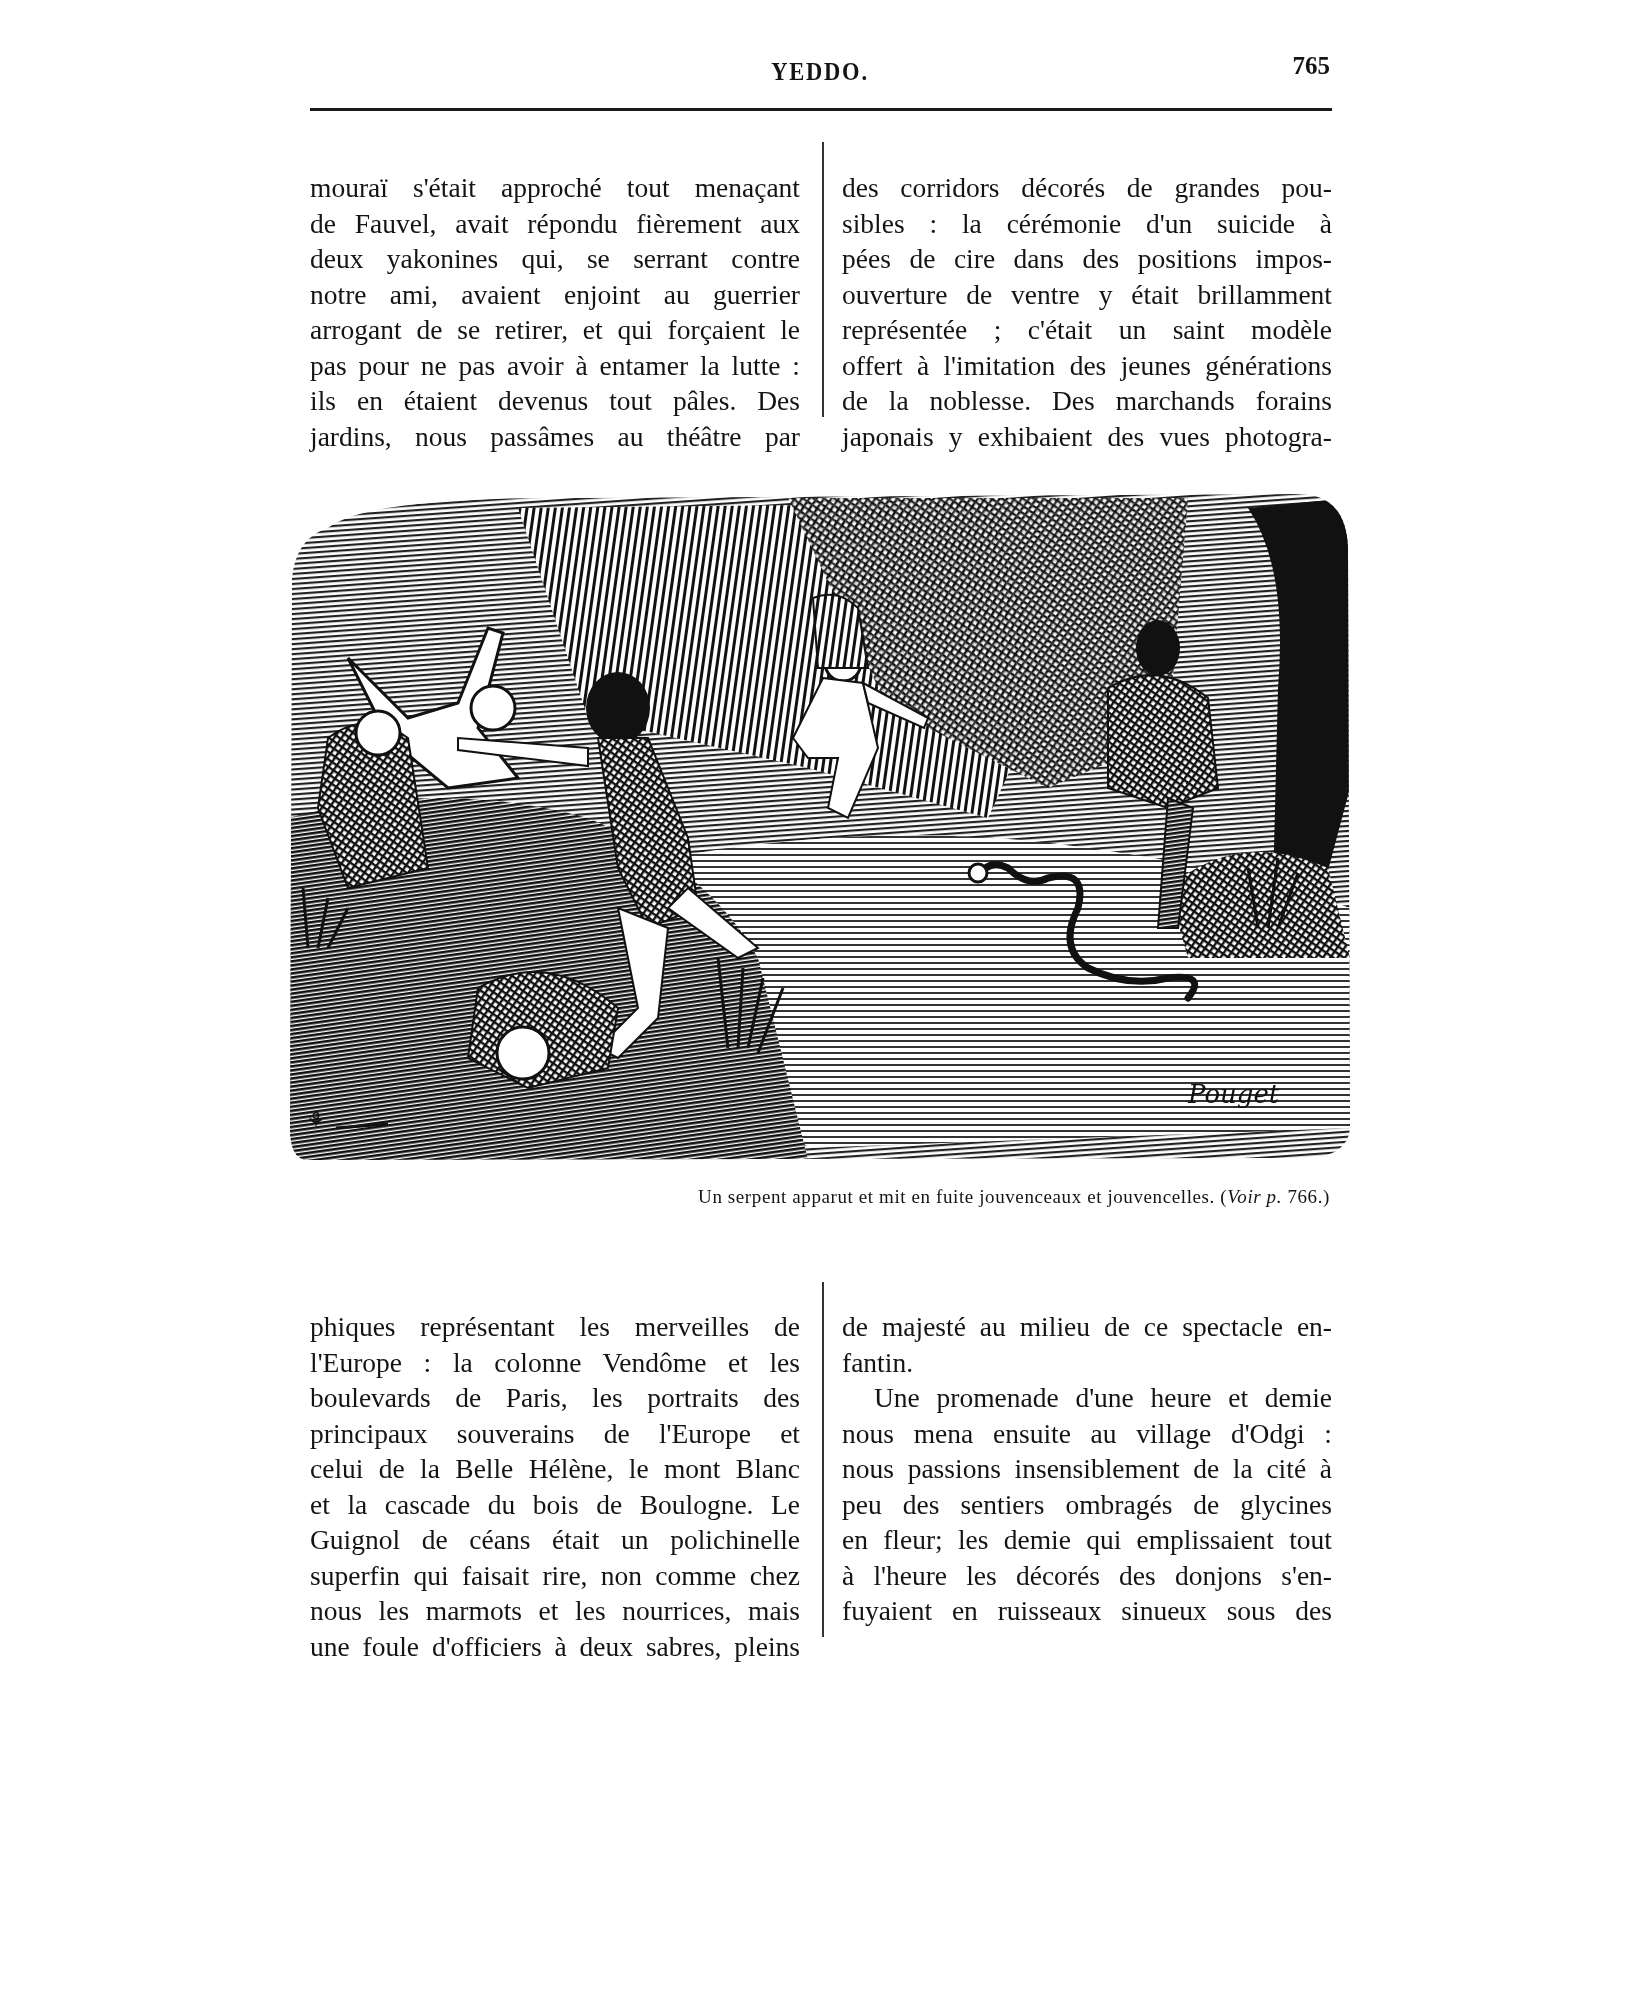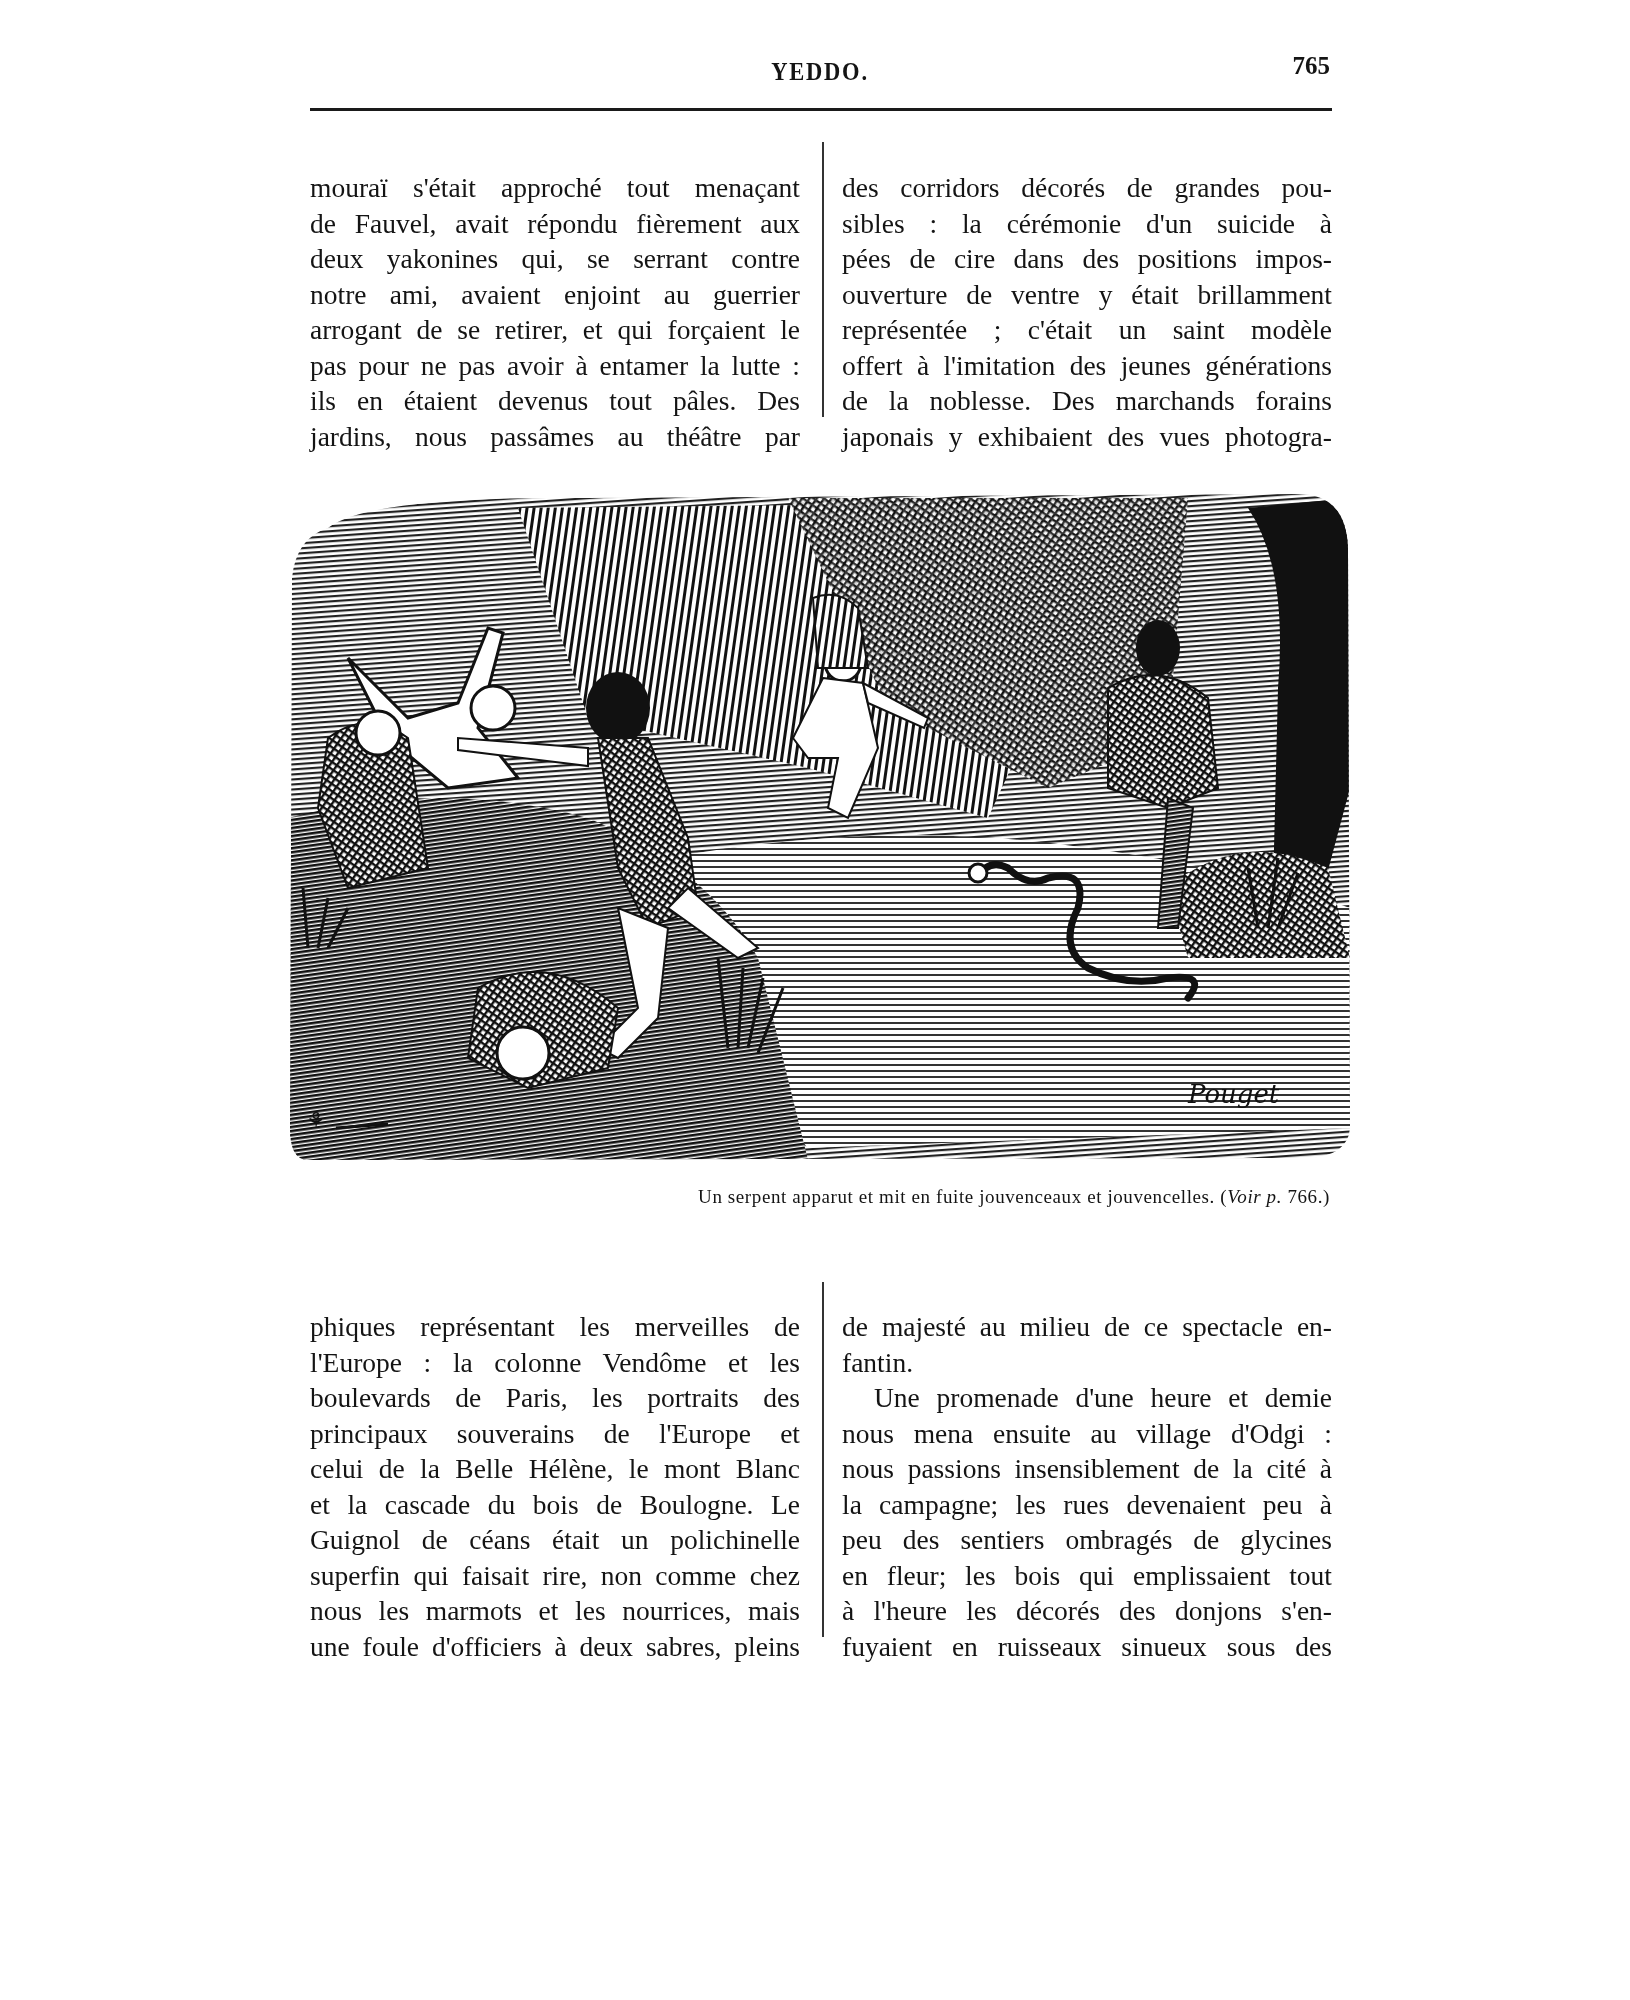--- a/index.html
+++ b/index.html
@@ -236,18 +236,17 @@
   <span class="line">nous les marmots et les nourrices, mais</span>
   <span class="line">une foule d'officiers à deux sabres, pleins</span>
 </div>
 <div class="col-rule rule-bottom"></div>
 <div class="column col-br">
   <span class="line">de majesté au milieu de ce spectacle en-</span>
   <span class="line last">fantin.</span>
   <span class="line indent">Une promenade d'une heure et demie</span>
   <span class="line">nous mena ensuite au village d'Odgi :</span>
   <span class="line">nous passions insensiblement de la cité à</span>
-  <span class="line">la campagne; les rues devenaient peu à</span>
   <span class="line">peu des sentiers ombragés de glycines</span>
-  <span class="line">en fleur; les bois qui emplissaient tout</span>
+  <span class="line">en fleur; les demie qui emplissaient tout</span>
   <span class="line">à l'heure les décorés des donjons s'en-</span>
   <span class="line">fuyaient en ruisseaux sinueux sous des</span>
 </div>
 
 </body></html>

